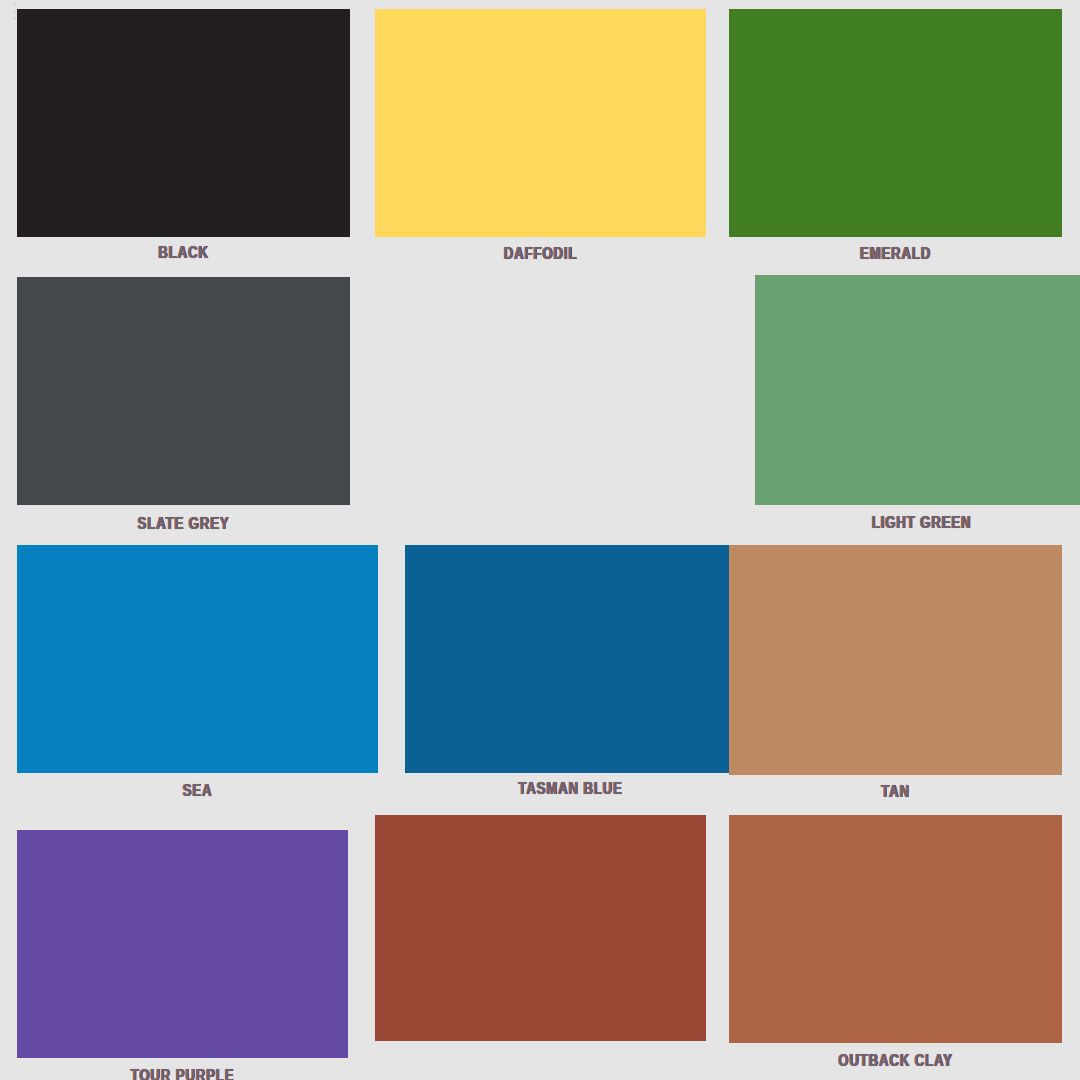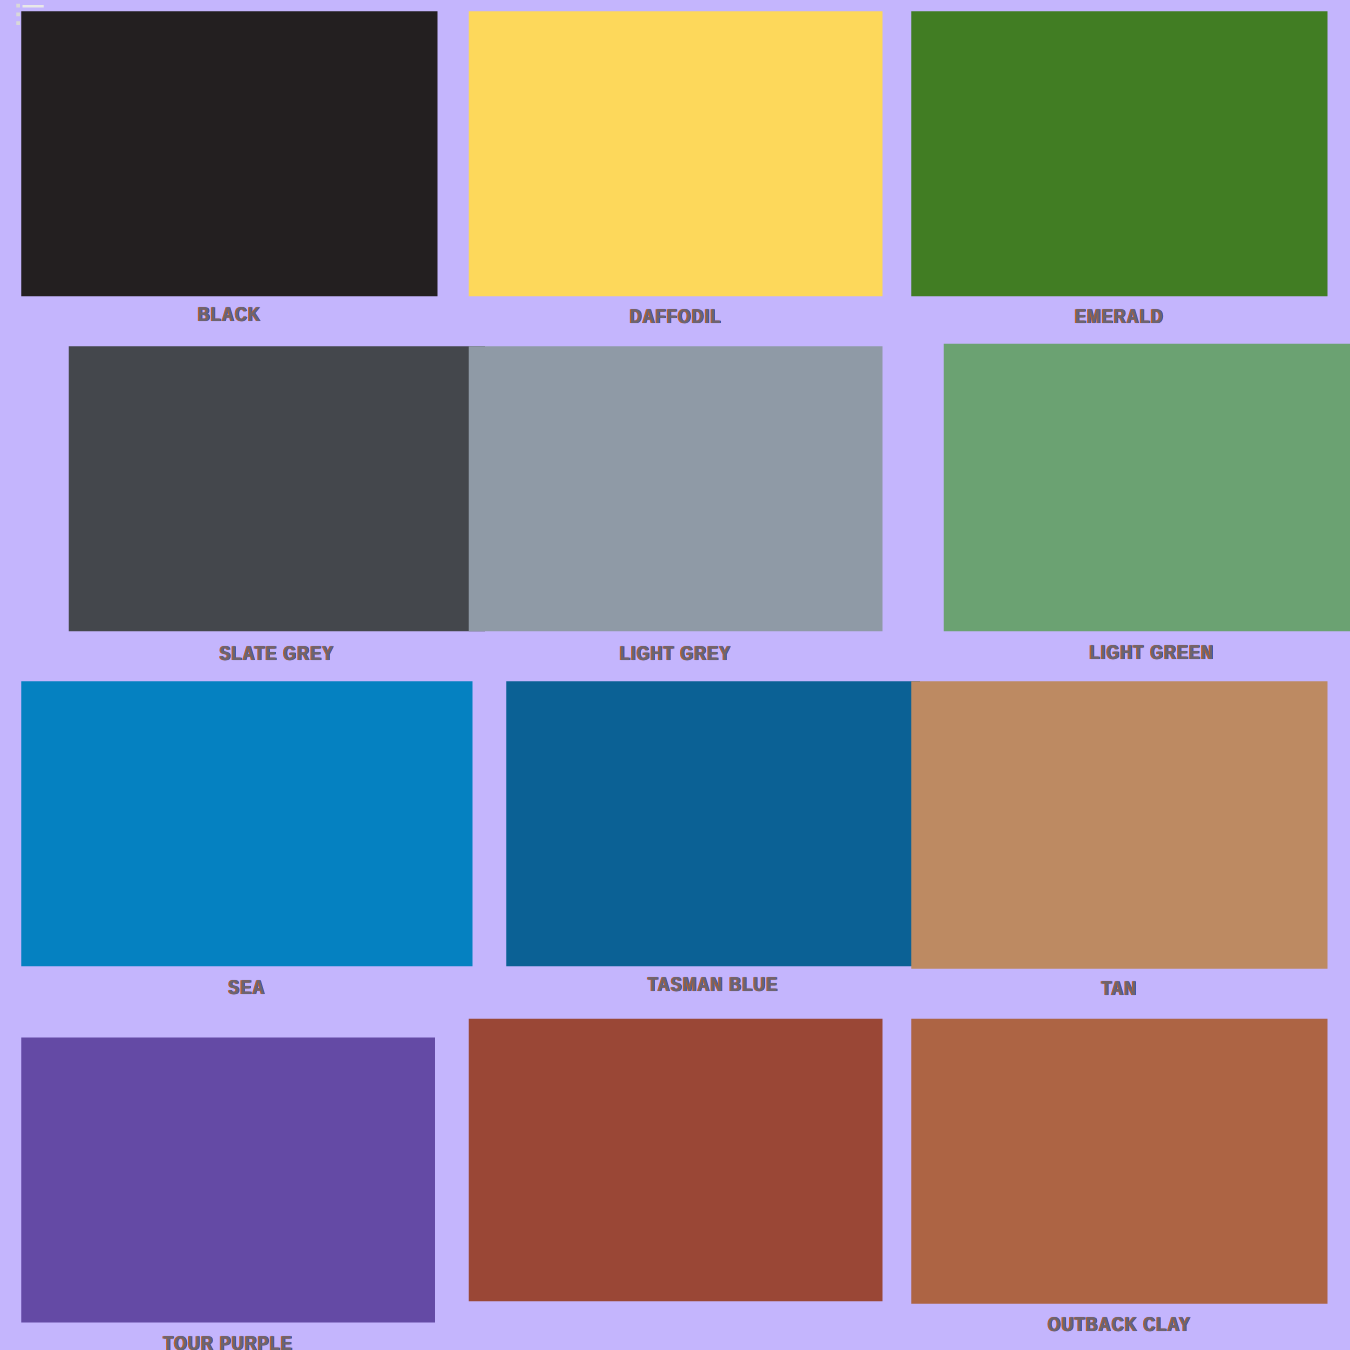--- a/index.html
+++ b/index.html
@@ -71,40 +71,36 @@
     background: #d8d8d8;
   }
   #corner-artifact i.a { left: 0;  top: 0;  width: 3px; height: 3px; }
   #corner-artifact i.b { left: 5px; top: 1px; width: 17px; height: 2px; background:#e8e8e8; }
   #corner-artifact i.c { left: 0;  top: 7px;  width: 3px; height: 3px; }
   #corner-artifact i.d { left: 0;  top: 14px; width: 3px; height: 3px; }
 </style>
 </head>
 <body>
 
-<div id="swatch-grid" style="background: #c4b5fd;">
+<div id="swatch-grid" style="background: #e5e5e5;">
     <div class="swatch-cell" style="left: 17px; top: 9px; width: 333px; height: 260px;">
       <div class="swatch-chip" style="height: 228px; background: rgb(35, 31, 32);"></div>
       <div class="swatch-label" style="top: 236px; color: rgb(109, 100, 112);">BLACK</div>
     </div>
     <div class="swatch-cell" style="left: 375px; top: 9px; width: 331px; height: 261px; text-decoration: underline;">
       <div class="swatch-chip" style="height: 228px; background: rgb(253, 216, 91);"></div>
       <div class="swatch-label" style="top: 237px; color: rgb(109, 100, 112);">DAFFODIL</div>
     </div>
     <div class="swatch-cell" style="left: 729px; top: 9px; width: 333px; height: 261px;">
       <div class="swatch-chip" style="height: 228px; background: rgb(65, 125, 35);"></div>
       <div class="swatch-label" style="top: 237px; color: rgb(109, 100, 112);">EMERALD</div>
     </div>
-    <div class="swatch-cell" style="left: 17px; top: 277px; width: 333px; height: 263px; margin-left: 38px;">
+    <div class="swatch-cell" style="left: 17px; top: 277px; width: 333px; height: 263px;">
       <div class="swatch-chip" style="height: 228px; background: rgb(68, 71, 76);"></div>
       <div class="swatch-label" style="top: 239px; color: rgb(109, 100, 112);">SLATE GREY</div>
-    </div>
-    <div class="swatch-cell" style="left: 375px; top: 277px; width: 331px; height: 263px;">
-      <div class="swatch-chip" style="height: 228px; background: rgb(143, 154, 166);"></div>
-      <div class="swatch-label" style="top: 239px; color: rgb(109, 100, 112);">LIGHT GREY</div>
     </div>
     <div class="swatch-cell" style="left: 755px; top: 275px; width: 333px; height: 264px;">
       <div class="swatch-chip" style="height: 230px; background: rgb(107, 162, 114);"></div>
       <div class="swatch-label" style="top: 240px; color: rgb(109, 100, 112);">LIGHT GREEN</div>
     </div>
     <div class="swatch-cell" style="left: 17px; top: 545px; width: 361px; height: 262px;">
       <div class="swatch-chip" style="height: 228px; background: rgb(5, 129, 193);"></div>
       <div class="swatch-label" style="top: 238px; color: rgb(109, 100, 112);">SEA</div>
     </div>
     <div class="swatch-cell" style="left: 375px; top: 545px; width: 331px; height: 260px; margin-left: 30px;">

